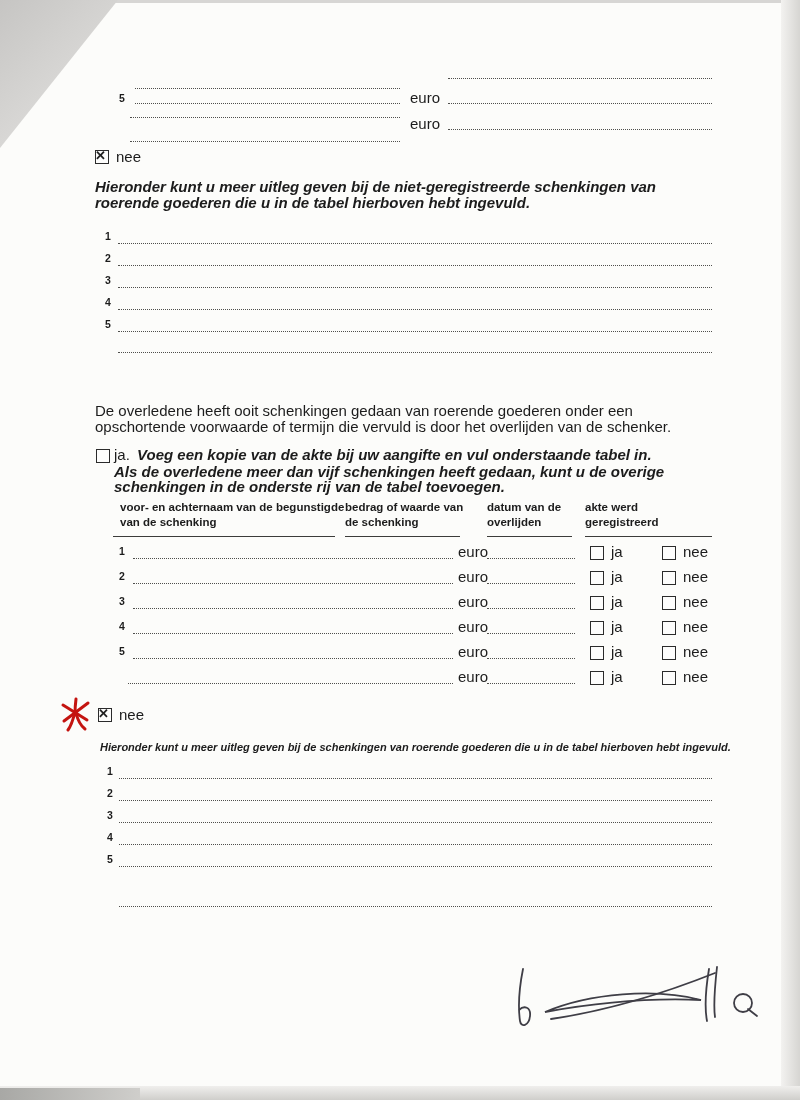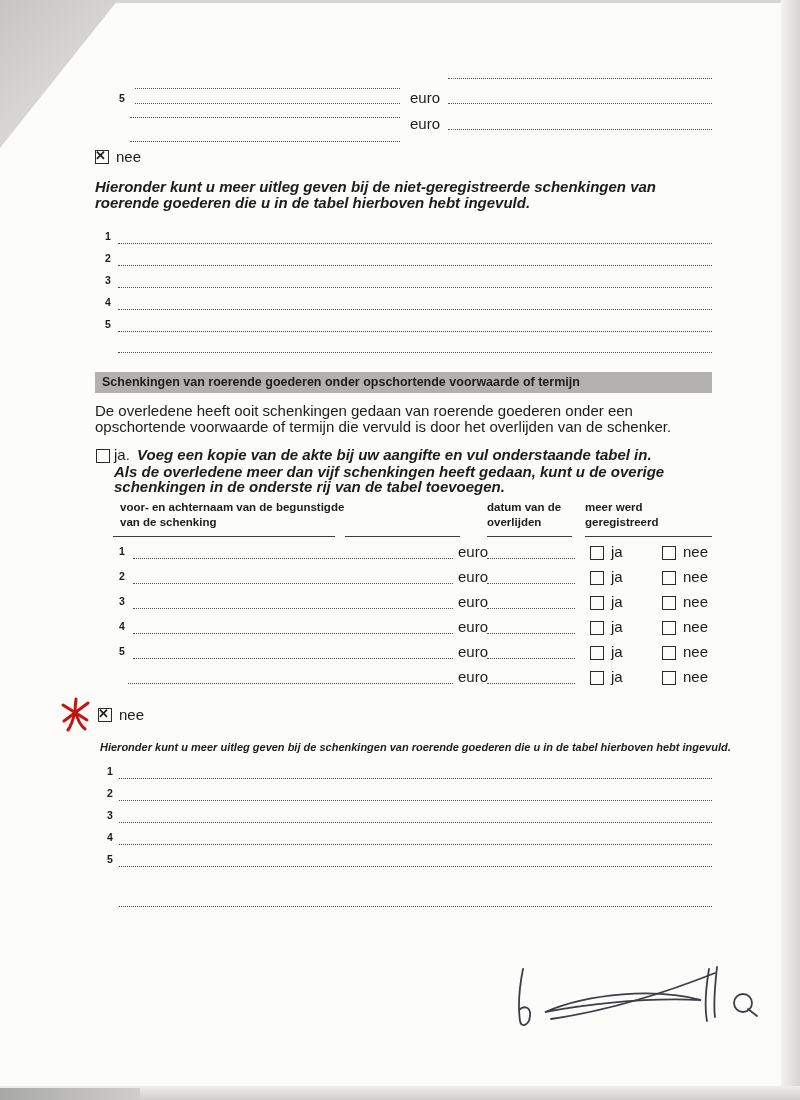--- a/index.html
+++ b/index.html
@@ -68,43 +68,44 @@
   <div class="num" style="left:105px;top:252px">2</div>
   <div class="dot" style="left:118px;top:265px;width:594px"></div>
   <div class="num" style="left:105px;top:274px">3</div>
   <div class="dot" style="left:118px;top:287px;width:594px"></div>
   <div class="num" style="left:105px;top:296px">4</div>
   <div class="dot" style="left:118px;top:309px;width:594px"></div>
   <div class="num" style="left:105px;top:318px">5</div>
   <div class="dot" style="left:118px;top:331px;width:594px"></div>
   <div class="dot" style="left:118px;top:352px;width:594px"></div>
 
-  <div class="heading-bar" style="left:95px;top:372px;width:617px;height:21px">
-    <span>Schenkingen van roerende goederen onder opschortende voorwaarde of termijn</span>
-  </div>
 
   <div class="txt" style="left:95px;top:403px;width:625px;line-height:16px">De overledene heeft ooit schenkingen gedaan van roerende goederen onder een opschortende voorwaarde of termijn die vervuld is door het overlijden van de schenker.</div>
 
   <span class="cb" style="left:96px;top:449px"></span>
   <div class="txt" style="left:114px;top:448px;white-space:nowrap">
     <span>ja.</span>
     <span class="italic-bold" style="margin-left:3px">Voeg een kopie van de akte bij uw aangifte en vul onderstaande tabel in.</span>
   </div>
   <div class="txt italic-bold" style="left:114px;top:464px;width:585px;line-height:15px">Als de overledene meer dan vijf schenkingen heeft gedaan, kunt u de overige schenkingen in de onderste rij van de tabel toevoegen.</div>
 
   <div class="th" style="left:120px;top:500px;width:230px">
     <div>voor- en achternaam van de begunstigde</div>
     <div>van de schenking</div>
   </div>
+  <div class="th" style="left:345px;top:500px;width:120px">
+    <div>bedrag of waarde van</div>
+    <div>de schenking</div>
+  </div>
   <div class="th" style="left:487px;top:500px;width:90px">
     <div>datum van de</div>
     <div>overlijden</div>
   </div>
   <div class="th" style="left:585px;top:500px;width:130px">
-    <div>meer werd</div>
+    <div>akte werd</div>
     <div>geregistreerd</div>
   </div>
   <div class="sol" style="left:113px;top:536px;width:222px"></div>
   <div class="sol" style="left:345px;top:536px;width:115px"></div>
   <div class="sol" style="left:487px;top:536px;width:85px"></div>
   <div class="sol" style="left:585px;top:536px;width:127px"></div>
 
   <div class="num" style="left:119px;top:545px">1</div>
   <div class="dot" style="left:133px;top:558px;width:320px"></div>
   <div class="txt" style="left:458px;top:545px">euro</div>

